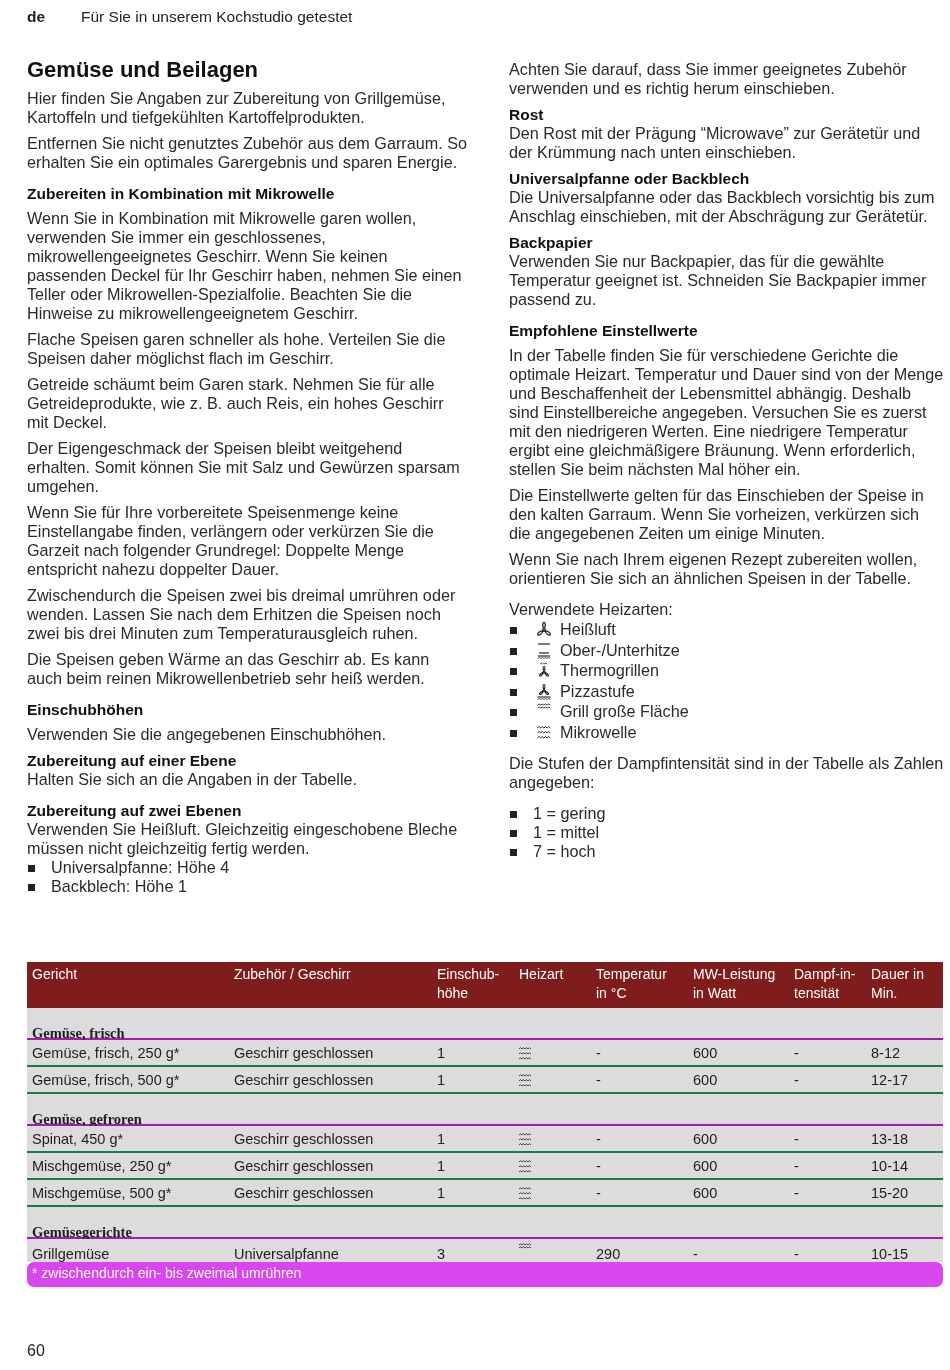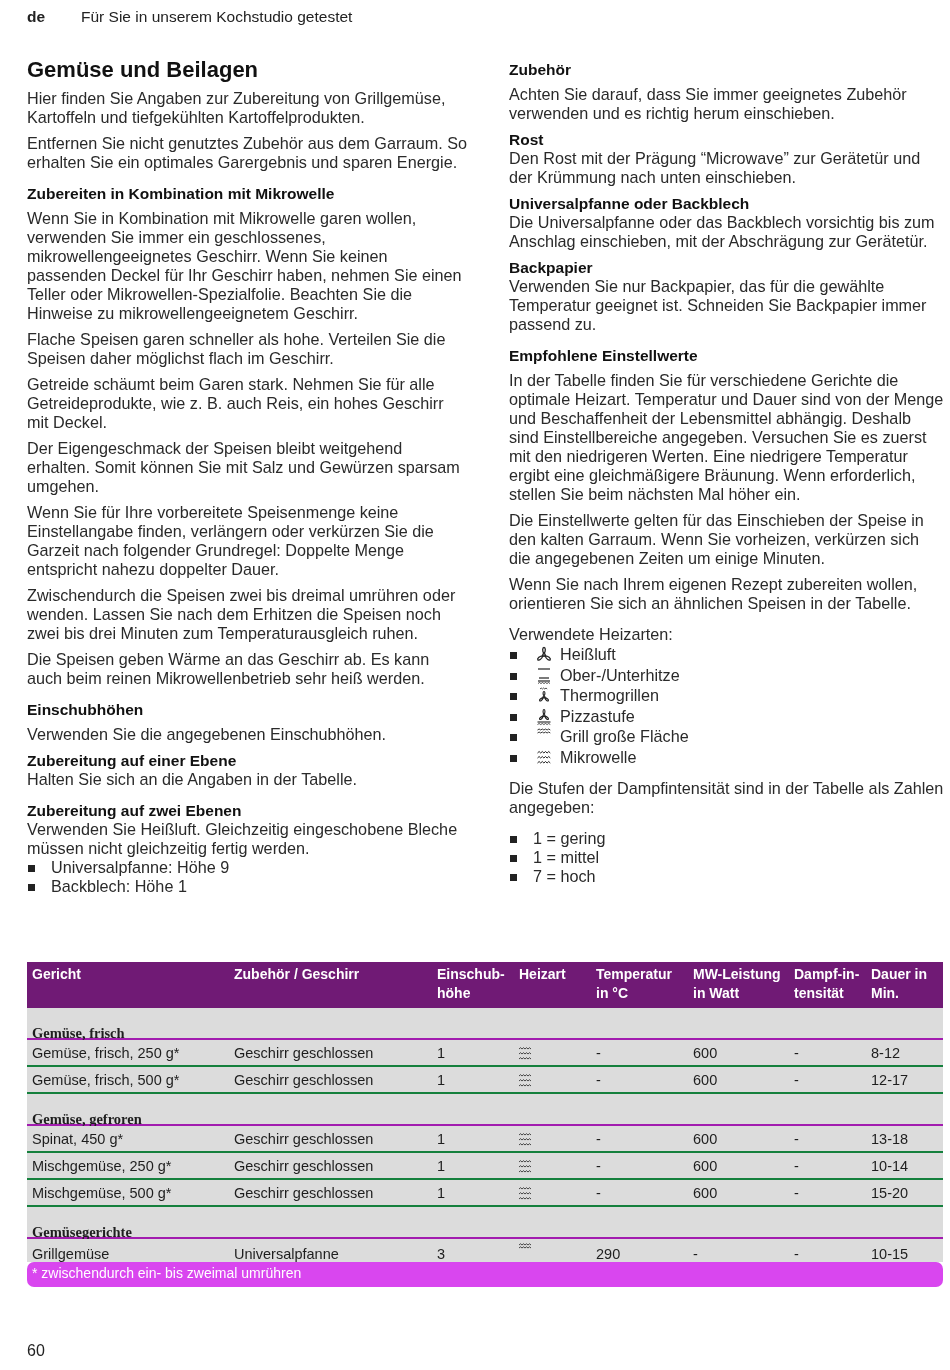--- a/index.html
+++ b/index.html
@@ -46,22 +46,22 @@
     }
     .ico svg { width: 22px; height: 18px; display: block; }
     .table {
       position: absolute; left: 27px; top: 962px; width: 916px;
       font-family: "Liberation Sans", "DejaVu Sans", sans-serif;
       font-size: 14.5px; color: #1e1e1e;
     }
     .trow { position: relative; display: block; }
     .trow .c { position: absolute; top: 0; white-space: nowrap; }
     .thead {
-      background: #701a75; height: 46px; color: #ffffff;
-      font-weight: bold; font-size: 14px; line-height: 19px;
+      background: #7f1d1d; height: 46px; color: #ffffff;
+      font-weight: normal; font-size: 14px; line-height: 19px;
     }
     .thead .c { top: 3px; }
     .group {
       background: #dcdcdc; height: 32px; font-weight: bold;
       border-bottom: 2px solid #a21caf;
       font-family: Liberation Serif, serif;
     }
     .group .c { top: 17px; }
     .data {
       background: #dcdcdc; height: 27px; line-height: 27px;
@@ -103,27 +103,26 @@
   <p>Zwischendurch die Speisen zwei bis dreimal umrühren oder wenden. Lassen Sie nach dem Erhitzen die Speisen noch zwei bis drei Minuten zum Temperaturausgleich ruhen.</p>
   <p>Die Speisen geben Wärme an das Geschirr ab. Es kann auch beim reinen Mikrowellenbetrieb sehr heiß werden.</p>
 
   <h2 class="gap-m h2-block">Einschubhöhen</h2>
   <p>Verwenden Sie die angegebenen Einschubhöhen.</p>
   <h2 class="h2-tight">Zubereitung auf einer Ebene</h2>
   <p>Halten Sie sich an die Angaben in der Tabelle.</p>
   <h2 class="gap-m h2-tight">Zubereitung auf zwei Ebenen</h2>
   <p style="margin-bottom:0">Verwenden Sie Heißluft. Gleichzeitig eingeschobene Bleche müssen nicht gleichzeitig fertig werden.</p>
   <ul class="bul">
-    <li>Universalpfanne: Höhe 9</li>
+    <li>Universalpfanne: Höhe 4</li>
     <li>Backblech: Höhe 1</li>
   </ul>
 </div>
 
 <div class="col col-right">
-  <h2 class="h2-block">Zubehör</h2>
   <p>Achten Sie darauf, dass Sie immer geeignetes Zubehör verwenden und es richtig herum einschieben.</p>
   <h2 class="h2-tight">Rost</h2>
   <p>Den Rost mit der Prägung “Microwave” zur Gerätetür und der Krümmung nach unten einschieben.</p>
   <h2 class="h2-tight">Universalpfanne oder Backblech</h2>
   <p>Die Universalpfanne oder das Backblech vorsichtig bis zum Anschlag einschieben, mit der Abschrägung zur Gerätetür.</p>
   <h2 class="h2-tight">Backpapier</h2>
   <p>Verwenden Sie nur Backpapier, das für die gewählte Temperatur geeignet ist. Schneiden Sie Backpapier immer passend zu.</p>
 
   <h2 class="gap-m h2-block">Empfohlene Einstellwerte</h2>
   <p>In der Tabelle finden Sie für verschiedene Gerichte die optimale Heizart. Temperatur und Dauer sind von der Menge und Beschaffenheit der Lebensmittel abhängig. Deshalb sind Einstellbereiche angegeben. Versuchen Sie es zuerst mit den niedrigeren Werten. Eine niedrigere Temperatur ergibt eine gleichmäßigere Bräunung. Wenn erforderlich, stellen Sie beim nächsten Mal höher ein.</p>

